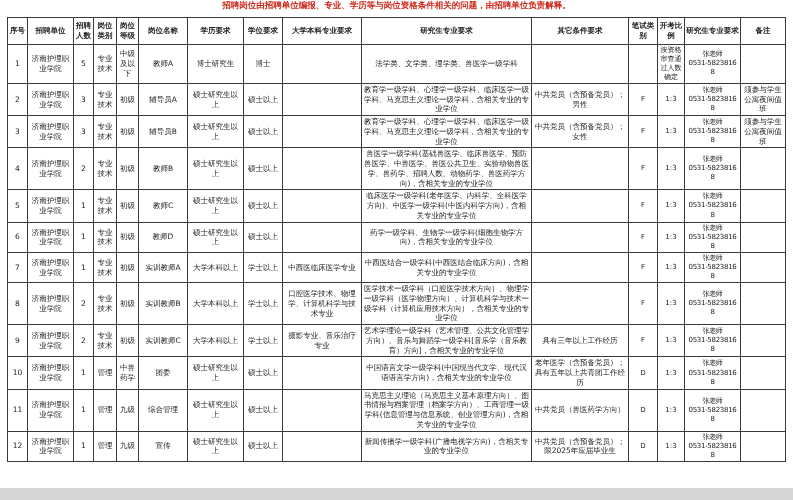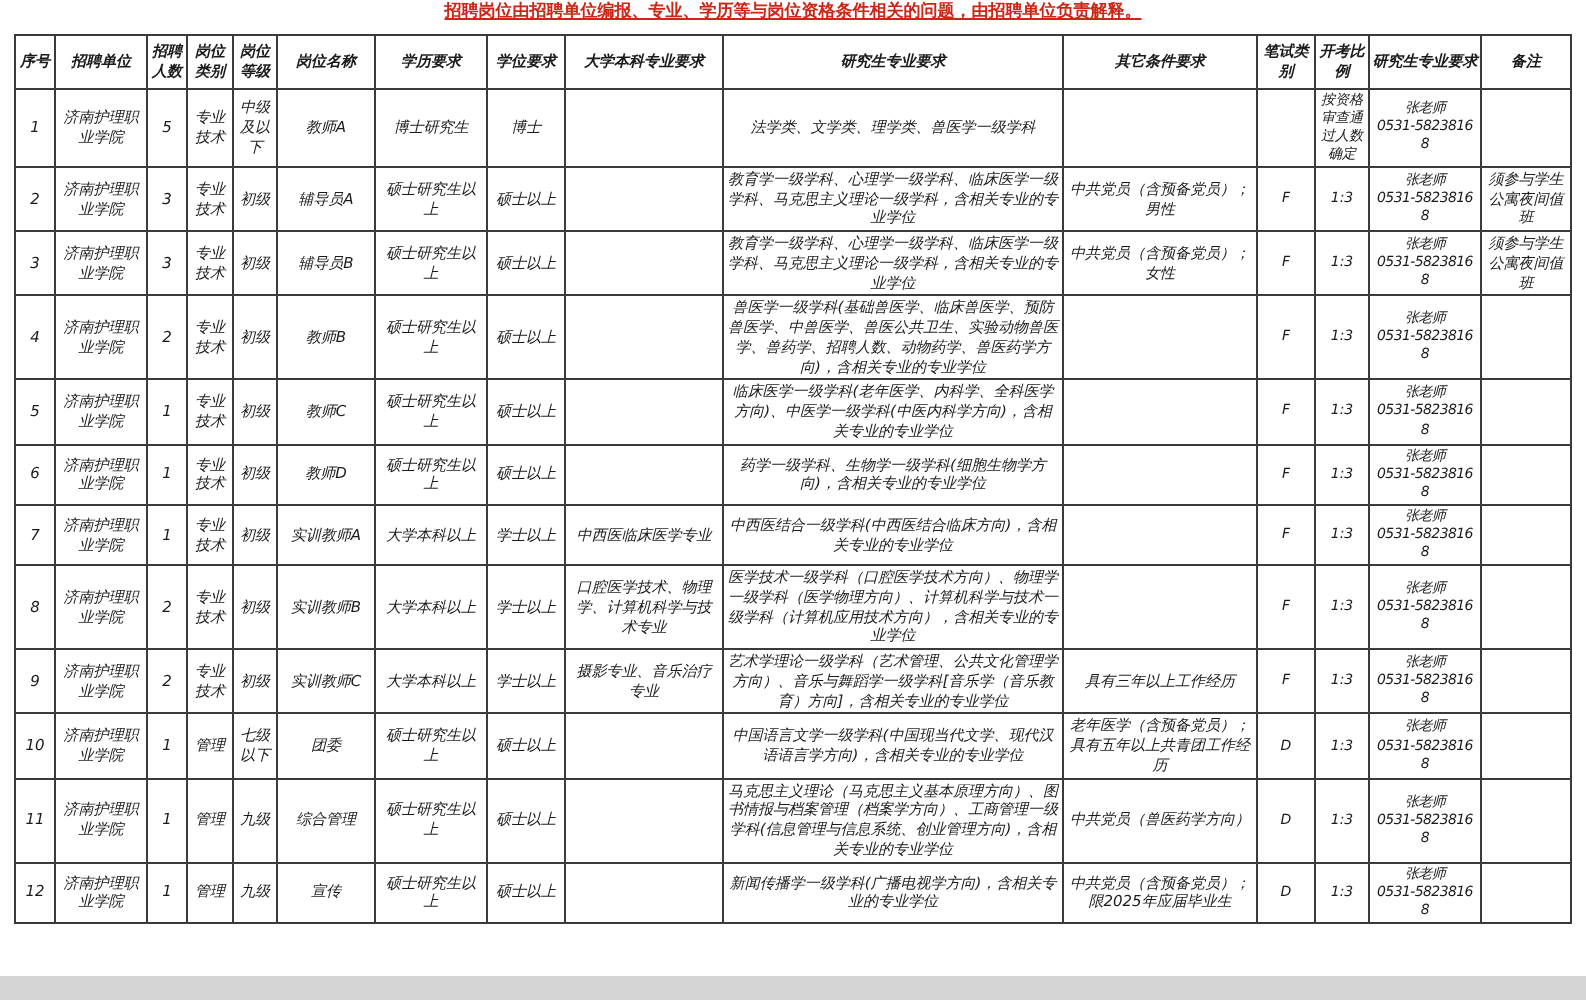--- a/index.html
+++ b/index.html
@@ -6,25 +6,25 @@
   body{
     width:793px;height:500px;overflow:hidden;background:#ffffff;
     font-family:"DejaVu Sans","Liberation Sans",sans-serif;color:#1b1b1b;
   }
   .page{position:relative;width:793px;height:500px;}
   .title{
     margin:9px 0 3px 0;text-align:center;font-size:15px;font-weight:bold;
     letter-spacing:.5px;color:#111;
   }
   .subtitle{
-    text-align:center;font-size:8.5px;font-weight:bold;margin:0 0 5px 0;text-decoration:underline;
+    text-align:center;font-size:8.5px;font-weight:bold;margin:0 0 5px 0;
   }
   table.jobs{
     border-collapse:collapse;table-layout:fixed;margin:0 auto;width:779px;
-    font-size:7.5px;line-height:1.3;font-style:italic;
+    font-size:7.5px;line-height:1.3;
   }
   .jobs th,.jobs td{
     border:1px solid #3a3a3a;padding:1px 2px;text-align:center;
     vertical-align:middle;word-break:break-all;overflow:hidden;
   }
   .jobs th{font-weight:bold;padding:3px 1px;}
   .jobs td.c8,.jobs td.c9,.jobs td.c10{text-align:center;}
   .jobs td.c13{white-space:pre-line;letter-spacing:-.3px;font-size:7px;}
   .jobs td.c11,.jobs td.c12{font-size:7px;}
   .bottom-strip{
@@ -235,21 +235,21 @@
           <td class="c12">1:3</td>
           <td class="c13">张老师
 0531-58238168</td>
           <td class="c14"></td>
         </tr>
         <tr>
           <td class="c0">10</td>
           <td class="c1">济南护理职业学院</td>
           <td class="c2">1</td>
           <td class="c3">管理</td>
-          <td class="c4">七级以下</td>
+          <td class="c4">中兽药学</td>
           <td class="c5">团委</td>
           <td class="c6">硕士研究生以上</td>
           <td class="c7">硕士以上</td>
           <td class="c8"></td>
           <td class="c9">中国语言文学一级学科(中国现当代文学、现代汉语语言学方向)，含相关专业的专业学位</td>
           <td class="c10">老年医学（含预备党员）；具有五年以上共青团工作经历</td>
           <td class="c11">D</td>
           <td class="c12">1:3</td>
           <td class="c13">张老师
 0531-58238168</td>

